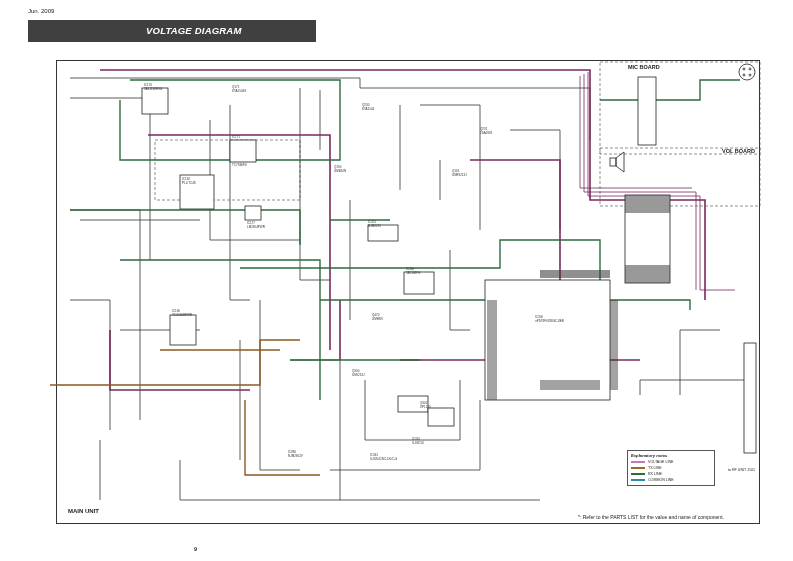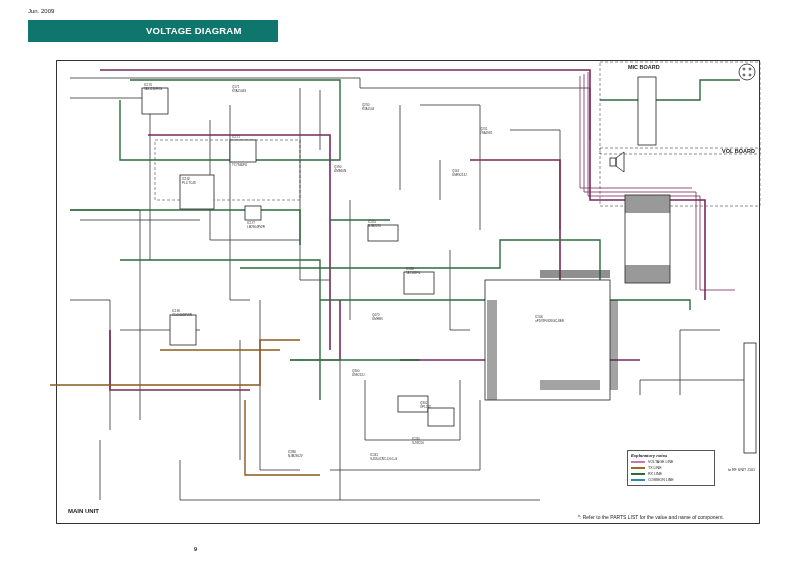--- a/index.html
+++ b/index.html
@@ -1,18 +1,18 @@
 <!DOCTYPE html>
 <html><head>
 <meta charset="utf-8">
 <style>
   html, body { margin:0; padding:0; background:#fff; }
   body { width:793px; height:561px; position:relative; overflow:hidden; font-family:"Liberation Sans", sans-serif; color:#222; }
   .date { position:absolute; left:28px; top:8px; font-size:6px; }
-  .titlebar { position:absolute; left:28px; top:20px; width:250px; height:22px; background:#0f766e; color:#fff; }
+  .titlebar { position:absolute; left:28px; top:20px; width:288px; height:22px; background:#404040; color:#fff;font-style:italic; }
   .titlebar span { position:absolute; left:118px; top:5px; font-size:9.5px; font-weight:bold; letter-spacing:0.2px; }
   .frame { position:absolute; left:56px; top:60px; width:704px; height:464px; border:1.5px solid #333; box-sizing:border-box; }
   svg.sch { position:absolute; left:0; top:0; }
   .mainunit { position:absolute; left:68px; top:508px; font-size:6px; font-weight:bold; }
   .footnote { position:absolute; left:578px; top:514px; font-size:5px; }
   .pagenum { position:absolute; left:194px; top:546px; font-size:5.5px; font-weight:bold; }
   .board-label { position:absolute; font-size:5.5px; font-weight:bold; }
   .legend { position:absolute; left:627px; top:450px; width:86px; height:34px; border:1px solid #555; background:#fff; font-size:3.6px; }
   .legend .lt { font-style:italic; font-weight:bold; font-size:4.2px; margin:2px 3px 1px; }
   .legend .row { display:flex; align-items:center; height:6px; margin-left:3px; }

